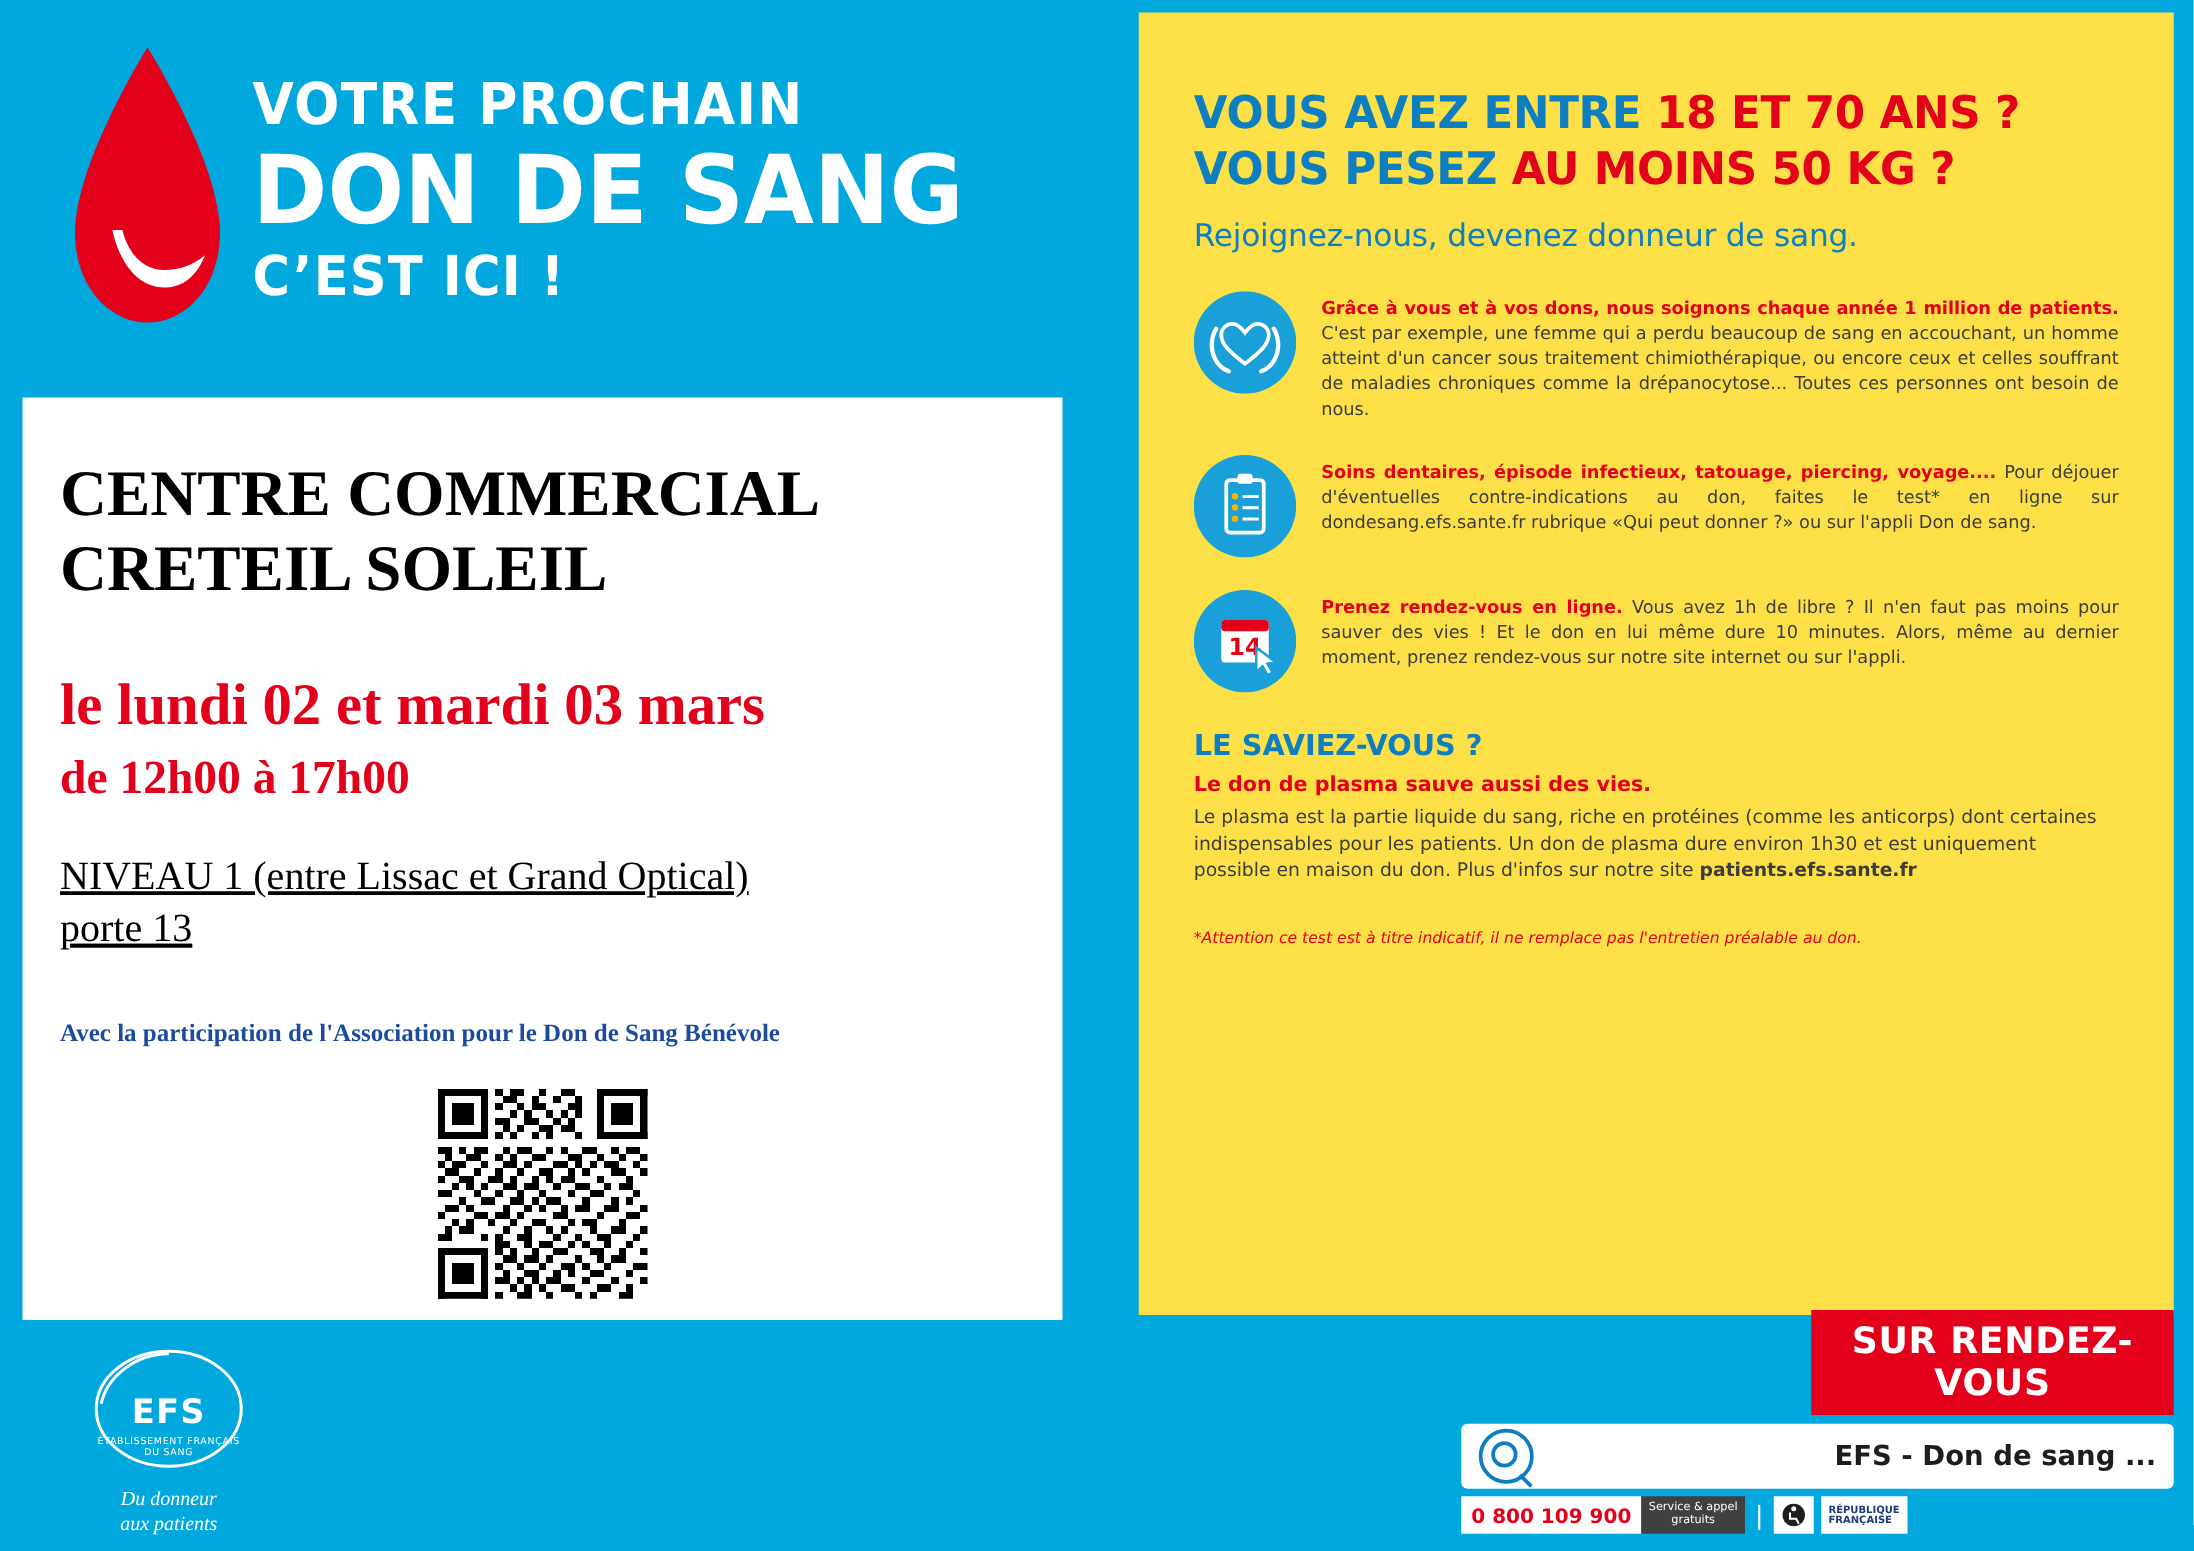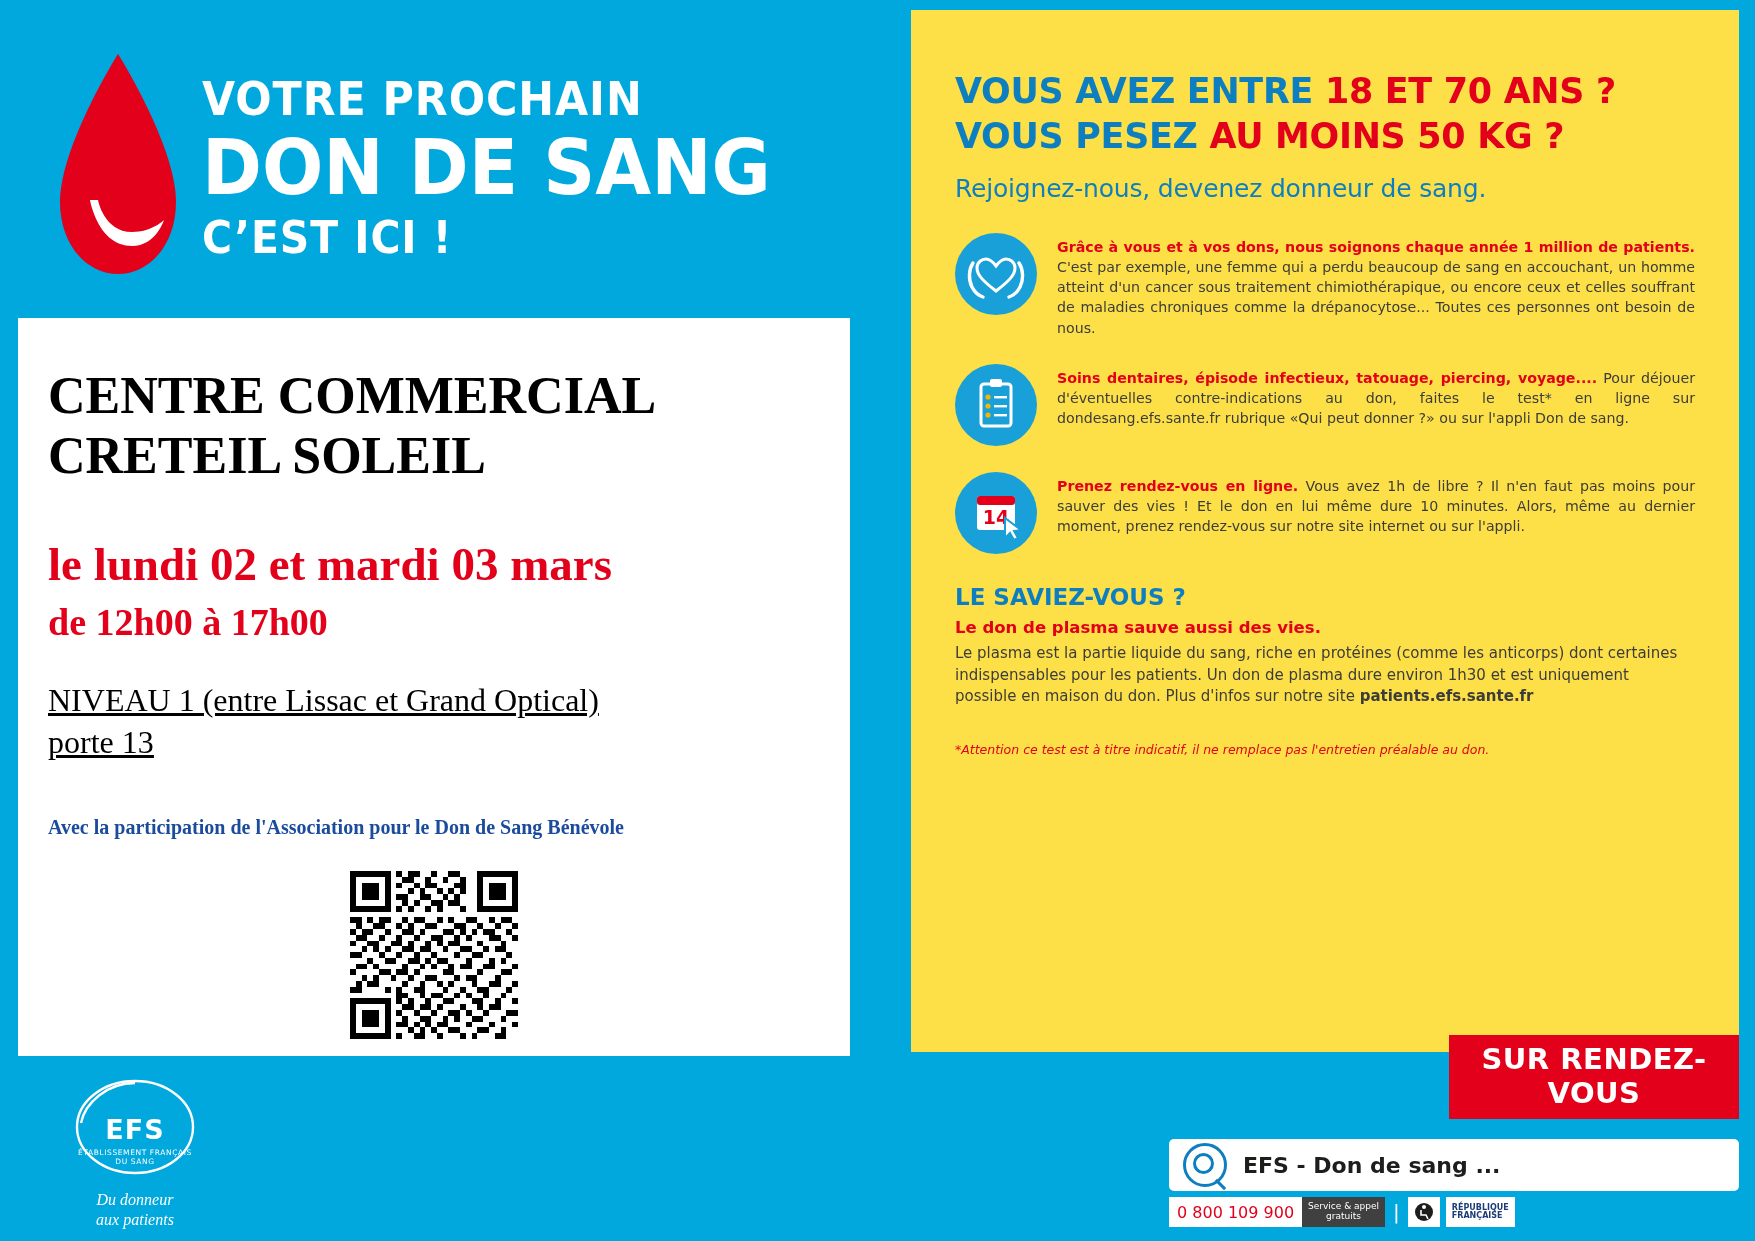--- a/index.html
+++ b/index.html
@@ -23,21 +23,21 @@
   
   .left {
     position: relative;
     width: 898px;
     height: 100%;
     flex: 0 0 898px;
   }
   .logo-block {
     position: absolute;
     left: 42px;
-    top: 40px;
+    top: 24px;
     width: 820px;
     height: 250px;
   }
   .drop {
     position: absolute;
     left: 10px;
     top: 10px;
     width: 132px;
     height: 230px;
   }
@@ -268,28 +268,29 @@
     font-family: "DejaVu Sans", sans-serif;
     font-weight: bold;
     font-size: 29px;
     letter-spacing: .5px;
     padding: 7px 0 9px 0;
     text-align: center;
     width: 290px;
     margin-left: 280px;
   }
   .search-bar {
-    margin-top: 20px;
+    margin-top: 7px;
     background: #ffffff;
     border-radius: 5px;
     height: 52px;
     display: flex;
     align-items: center;
     padding: 0 14px;
     box-sizing: border-box;
+    justify-content: space-between;
   }
   .search-bar .mag {
     flex: 0 0 38px;
     height: 38px;
     border-radius: 50%;
     border: 3px solid #0d7fc0;
     position: relative;
     margin-right: 16px;
   }
   .search-bar .mag:after {
@@ -321,21 +322,21 @@
   .legal-row {
     margin-top: 6px;
     display: flex;
     align-items: stretch;
     height: 30px;
     font-family: "DejaVu Sans", sans-serif;
   }
   .phone {
     background: #ffffff;
     color: #e2001a;
-    font-weight: normal;
+    font-weight: bold;
     font-size: 16px;
     display: flex;
     align-items: center;
     padding: 0 8px;
   }
   .tariff {
     background: #404040;
     color: #ffffff;
     font-size: 9px;
     line-height: 1.1;

